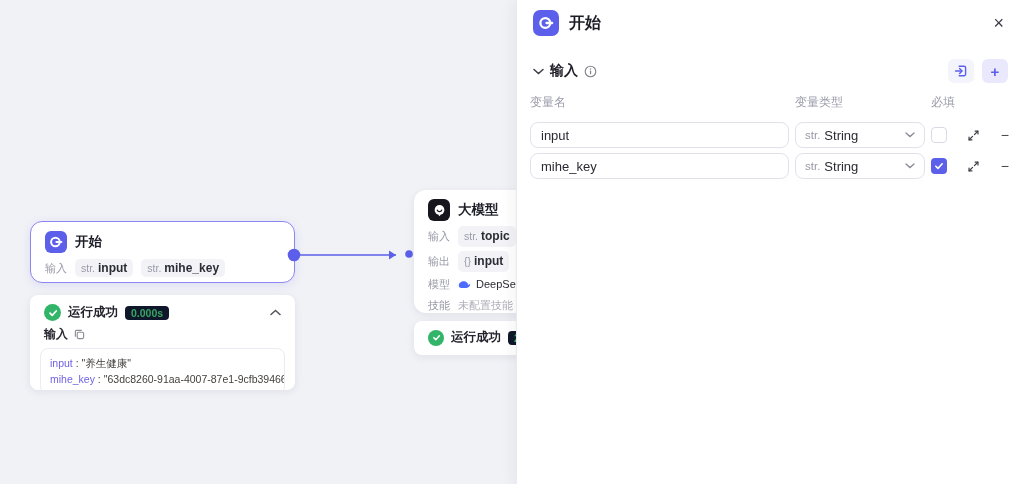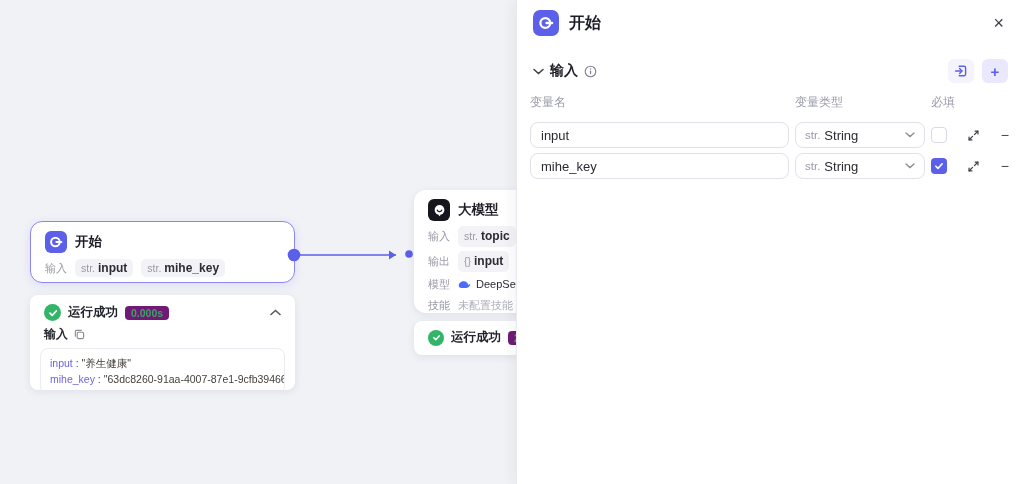--- a/index.html
+++ b/index.html
@@ -34,21 +34,21 @@
   .llm-node .node-row { padding:2px 14px; line-height:17px; }
 
   .result-card { position:absolute; background:#fff; border-radius:8px;
     box-shadow:0 2px 8px rgba(30,30,60,.08); }
   .result-1 { left:30px; top:295px; width:265px; height:95px; }
   .result-2 { left:414px; top:321px; width:170px; height:34px; }
   .result-head { display:flex; align-items:center; gap:7px; padding:9px 14px 2px; }
   .check-circle { width:17px; height:17px; border-radius:50%; background:#32b568;
     display:flex; align-items:center; justify-content:center; flex:none; }
   .status-text { font-size:12.5px; font-weight:bold; color:#23232d; }
-  .dur-badge { background:#701a75; color:#3aa564; font-size:10.5px; font-weight:bold;
+  .dur-badge { background:#0f172a; color:#3aa564; font-size:10.5px; font-weight:bold;
     border-radius:4px; padding:1px 6px; white-space:nowrap; }
   .collapse-btn { margin-left:auto; display:flex; align-items:center; cursor:pointer; }
   .io-label-row { display:flex; align-items:center; gap:6px; padding:3px 14px 2px; }
   .io-label { font-size:12px; font-weight:bold; color:#2a2a33; }
   .code-box { margin:3px 10px 10px; border:1px solid #ebebf2; border-radius:8px;
     padding:6px 9px; font-size:10.5px; line-height:16px; white-space:nowrap; overflow:hidden; }
   .code-key { color:#6e62e5; }
   .code-val { color:#44403c; }
 
   .edge-svg { position:absolute; left:287px; top:245px; }

